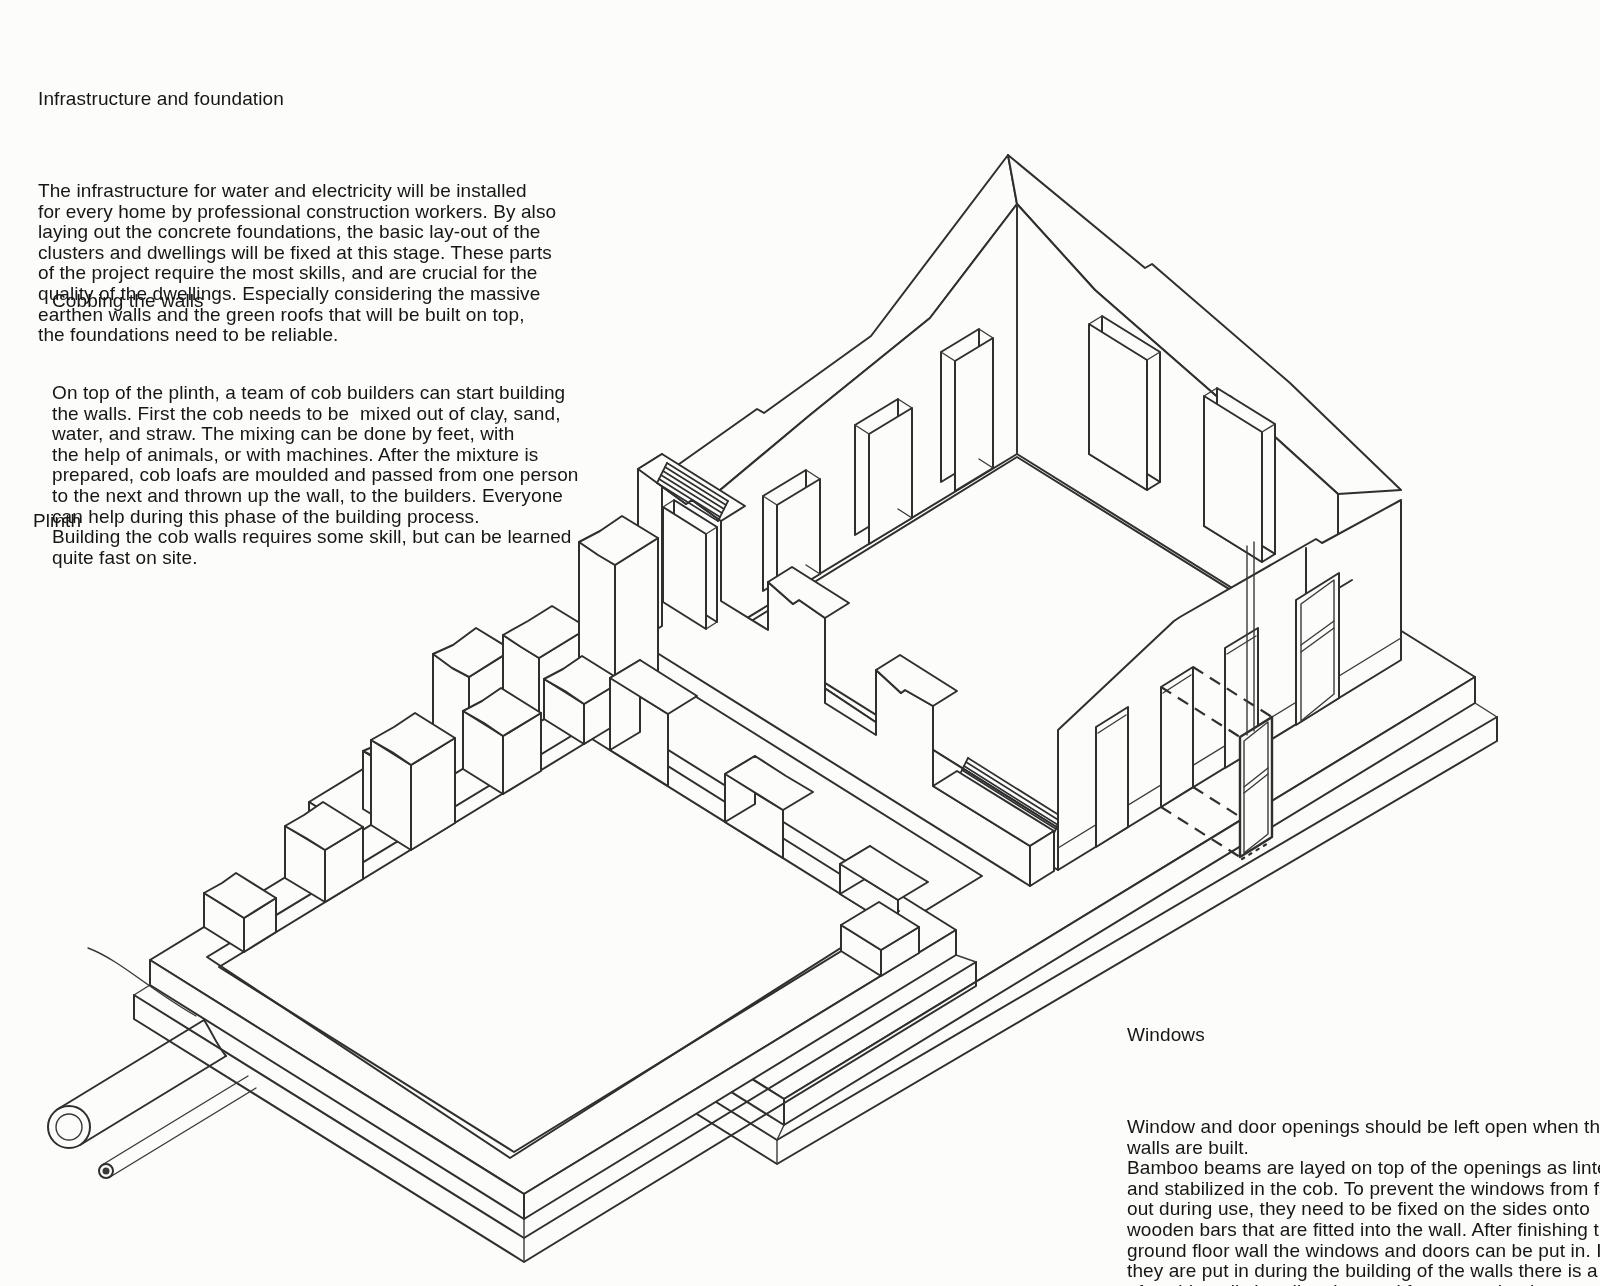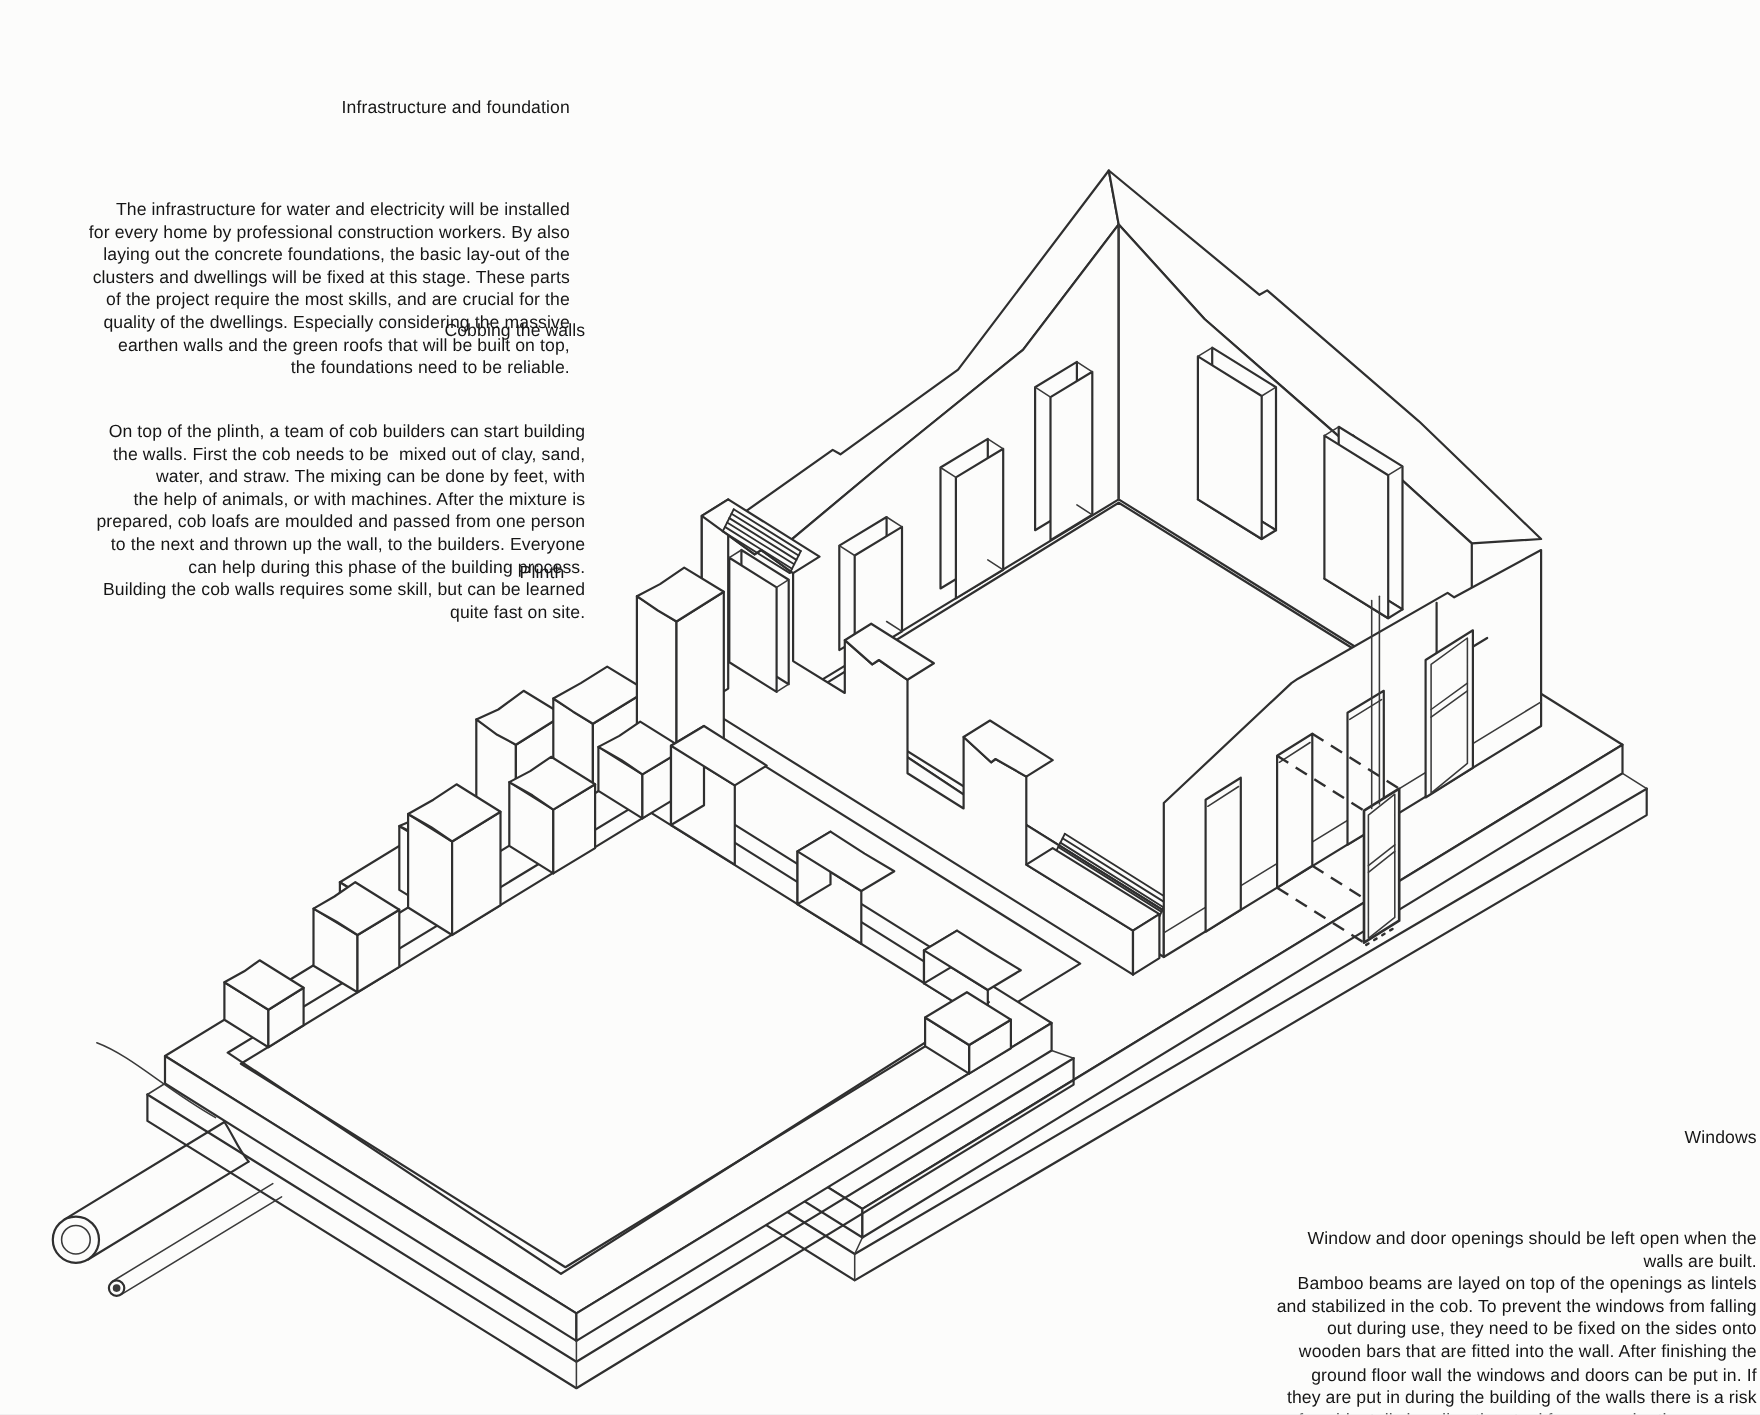--- a/index.html
+++ b/index.html
@@ -7,25 +7,24 @@
     position:relative;
     width:1600px;height:1286px;
     background:#fcfcfb;
     overflow:hidden;
     font-family:"Liberation Sans", sans-serif;
   }
   .textblock{
     position:absolute;
     width:480px;
     color:#161616;
-    font-size:16px;
+    font-size:19px;
     line-height:20.6px;
     white-space:pre;
     letter-spacing:0.1px;
-    text-align:right;
   }
   .textblock .tb-title{white-space:pre;}
   .textblock .tb-body{white-space:pre;margin-top:30px;}
   #tb-infrastructure{left:38px;top:48px;}
   #tb-cobbing{left:52px;top:250px;}
   #tb-plinth{left:33px;top:470px;}
   #tb-windows{left:1127px;top:984px;width:470px;}
   svg.drawing{position:absolute;left:0;top:0;}
   .w{fill:#fcfcfb;stroke:#2f2f2f;stroke-width:2;stroke-linejoin:round;stroke-linecap:round;}
   .ln{fill:none;stroke:#2f2f2f;stroke-width:2;stroke-linejoin:round;stroke-linecap:round;}

